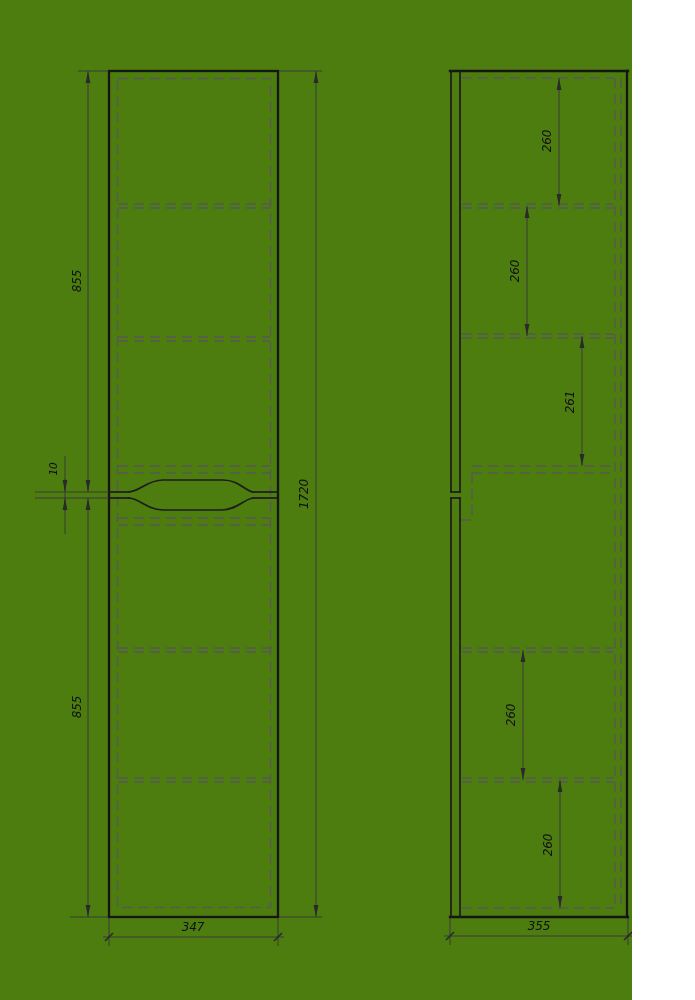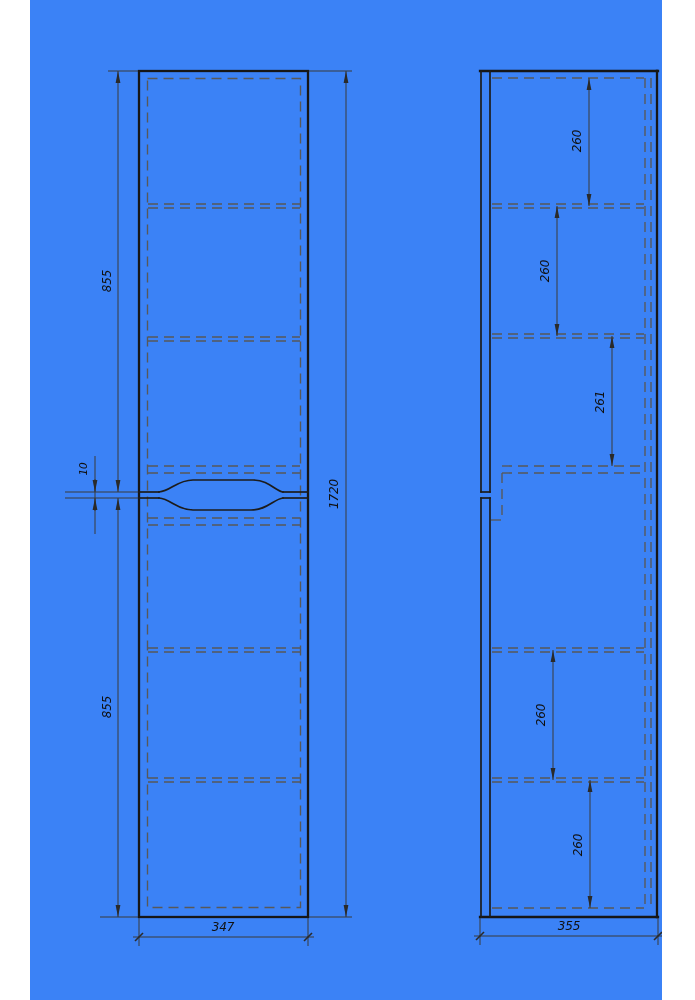--- a/index.html
+++ b/index.html
@@ -1,17 +1,17 @@
 <!DOCTYPE html>
 <html><head>
 <meta charset="utf-8">
 <style>
   html,body{margin:0;padding:0;background:#ffffff;}
-  .stage{position:relative;width:632px;height:1000px;background:#3b82f6;overflow:hidden;
-         font-family:"DejaVu Sans",sans-serif;margin-left:30px;}
+  .stage{position:relative;width:632px;height:1000px;background:#4d7c0f;overflow:hidden;
+         font-family:"DejaVu Sans",sans-serif;}
   svg{display:block;}
   .thick{stroke:#161616;stroke-width:2.3;fill:none;stroke-linecap:square;}
   .med{stroke:#1c1c1c;stroke-width:1.7;fill:none;stroke-linecap:square;}
   .hidden-ln{stroke:#585858;stroke-width:1.35;fill:none;stroke-dasharray:10 6;stroke-linecap:butt;}
   .dim{stroke:#3a3a3a;stroke-width:1;fill:none;stroke-linecap:butt;}
   .tick{stroke:#2a2a2a;stroke-width:1.6;fill:none;}
   .lbl{font-family:"DejaVu Sans",sans-serif;font-style:italic;font-size:12px;fill:#111;
        text-anchor:middle;letter-spacing:-0.2px;}
   .lbl-sm{font-size:10.5px;}
 </style>

